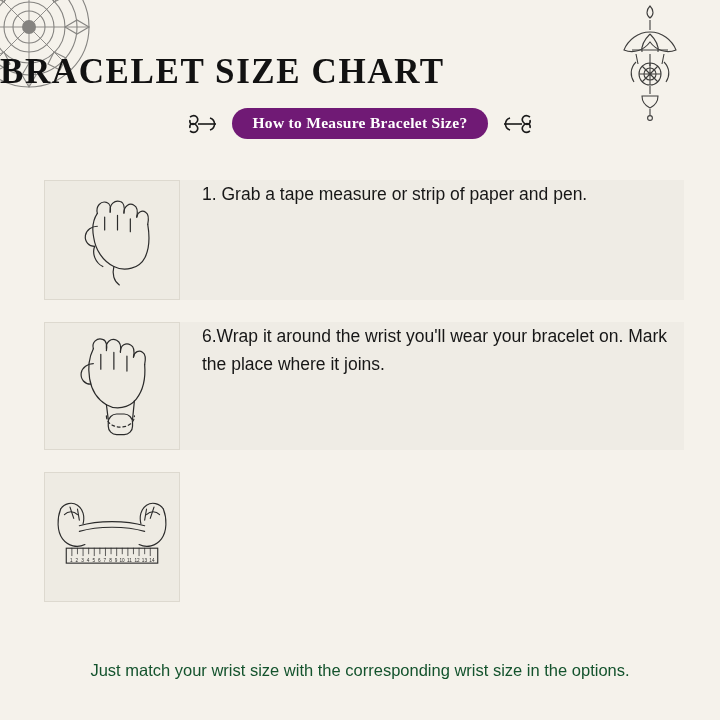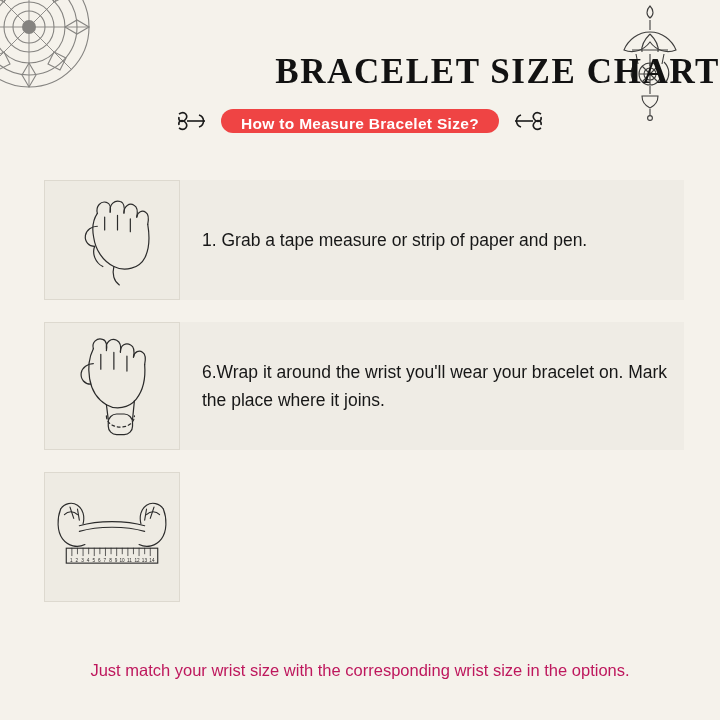--- a/index.html
+++ b/index.html
@@ -44,21 +44,21 @@
     opacity: 0.85;
     pointer-events: none;
   }
 
   
   .title {
     position: absolute;
     left: 0;
     right: 0;
     top: 52px;
-    text-align: right;
+    text-align: left;
     font-family: "Liberation Serif", serif;
     font-weight: bold;
     font-size: 35px;
     letter-spacing: 1.6px;
     color: #121212;
   }
 
   .subtitle-row {
     position: absolute;
     left: 0;
@@ -70,25 +70,25 @@
     gap: 10px;
   }
 
   .flourish {
     width: 36px;
     height: 26px;
     flex: none;
   }
 
   .subtitle-pill {
-    background: #ef4444;
+    background: #701a75;
     color: #ffffff;
     border-radius: 16px;
-    padding: 6px 20px 0 20px;
-    font-family: Liberation Sans, sans-serif;
+    padding: 6px 20px 7px 20px;
+    font-family: Liberation Serif, serif;
     font-weight: bold;
     font-size: 15.5px;
     letter-spacing: 0.3px;
     white-space: nowrap;
   }
 
   
   .steps {
     position: absolute;
     left: 44px;
@@ -114,21 +114,21 @@
   }
 
   .step-1 .step-img { height: 120px; }
   .step-2 .step-img { height: 128px; }
   .step-3 .step-img { height: 130px; }
 
   .step-text {
     flex: 1;
     background: #efece5;
     display: flex;
-    align-items: center;
+    align-items: flex-start;
     padding: 0 14px 0 22px;
     box-sizing: border-box;
     font-size: 17.5px;
     line-height: 1.62;
     color: #171717;
   }
   .step-1 .step-text { height: 120px; }
   .step-2 .step-text { height: 128px; }
   .step-3 .step-text { height: 130px; }
 
@@ -138,21 +138,21 @@
   }
 
   
   .footer {
     position: absolute;
     left: 0;
     right: 0;
     bottom: 40px;
     text-align: center;
     font-size: 16.5px;
-    color: #be185d;
+    color: #14532d;
   }
 
   svg { display: block; }
 </style>
 </head>
 <body>
 
 <div id="page">
 
   <div class="mandala-tl">

